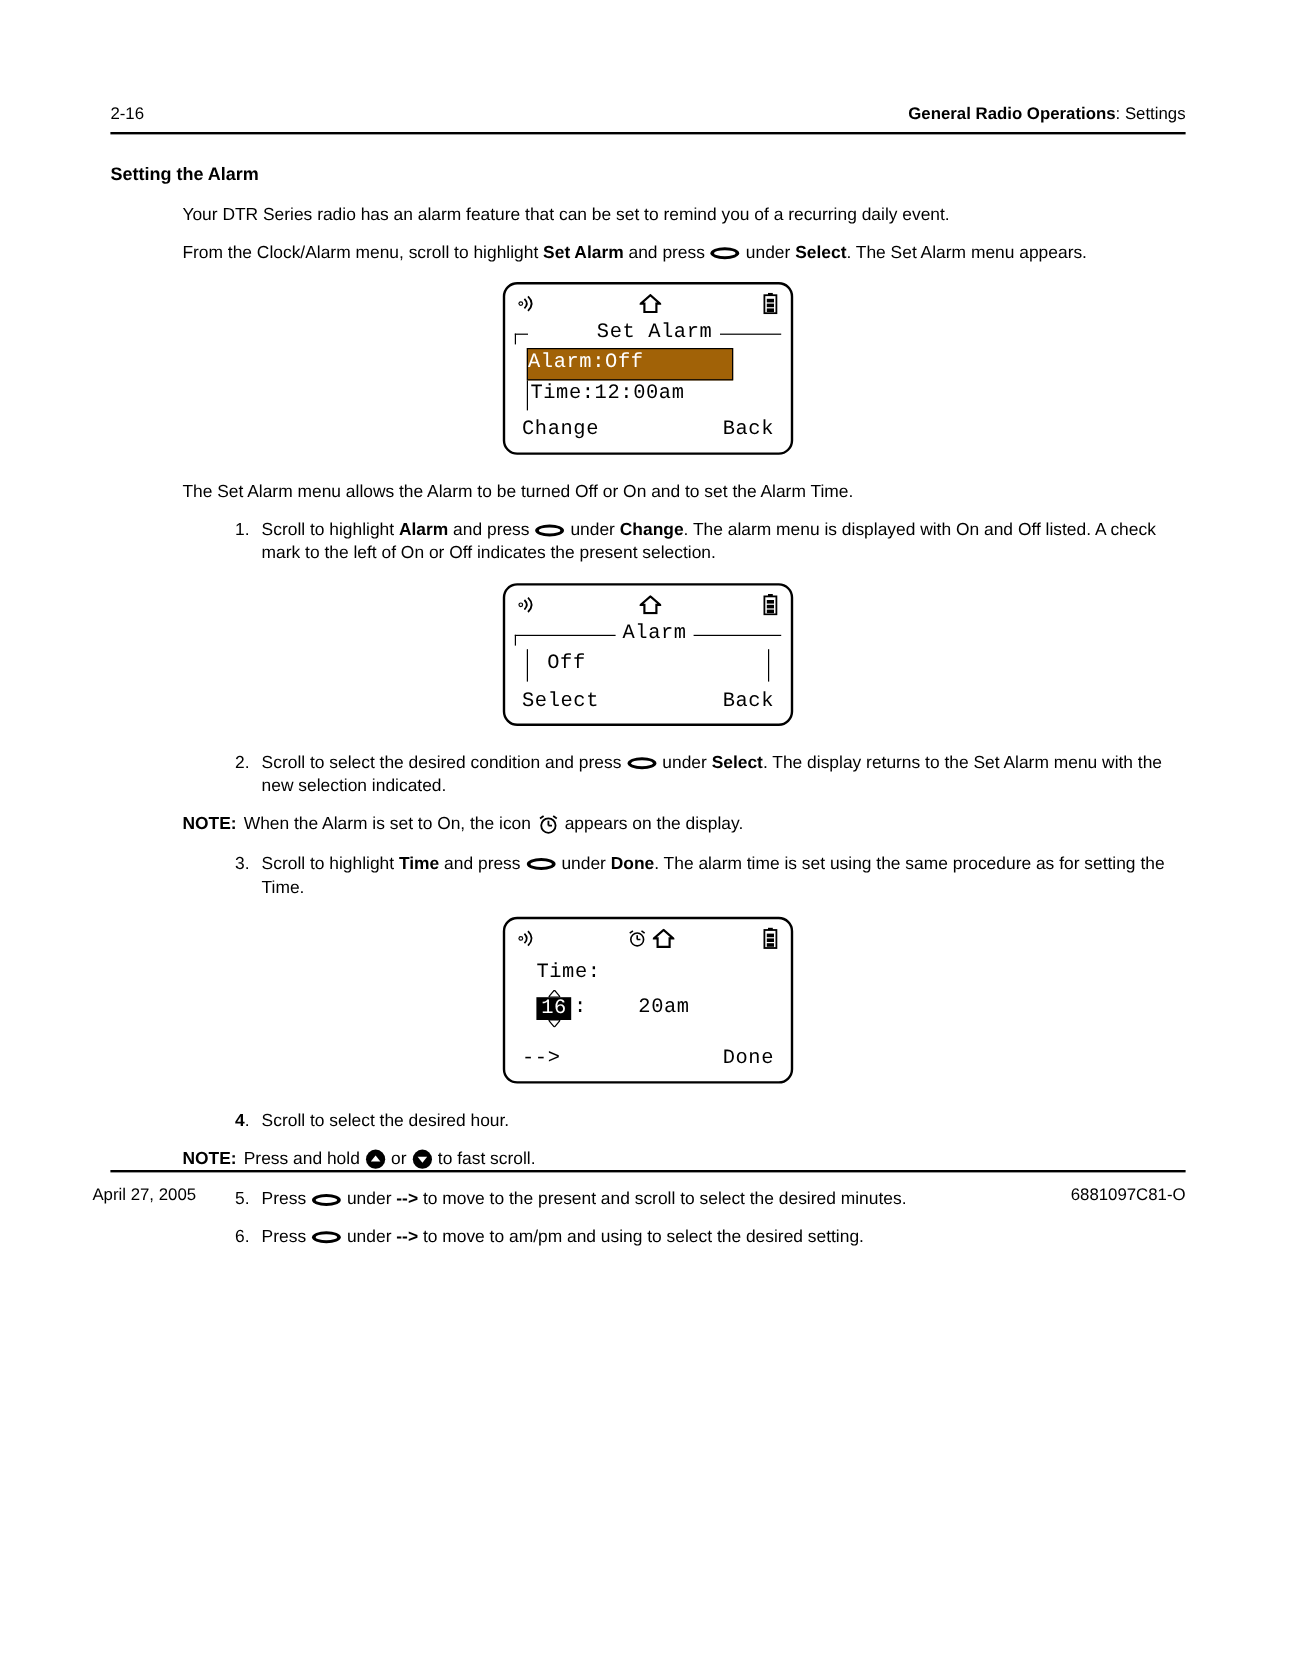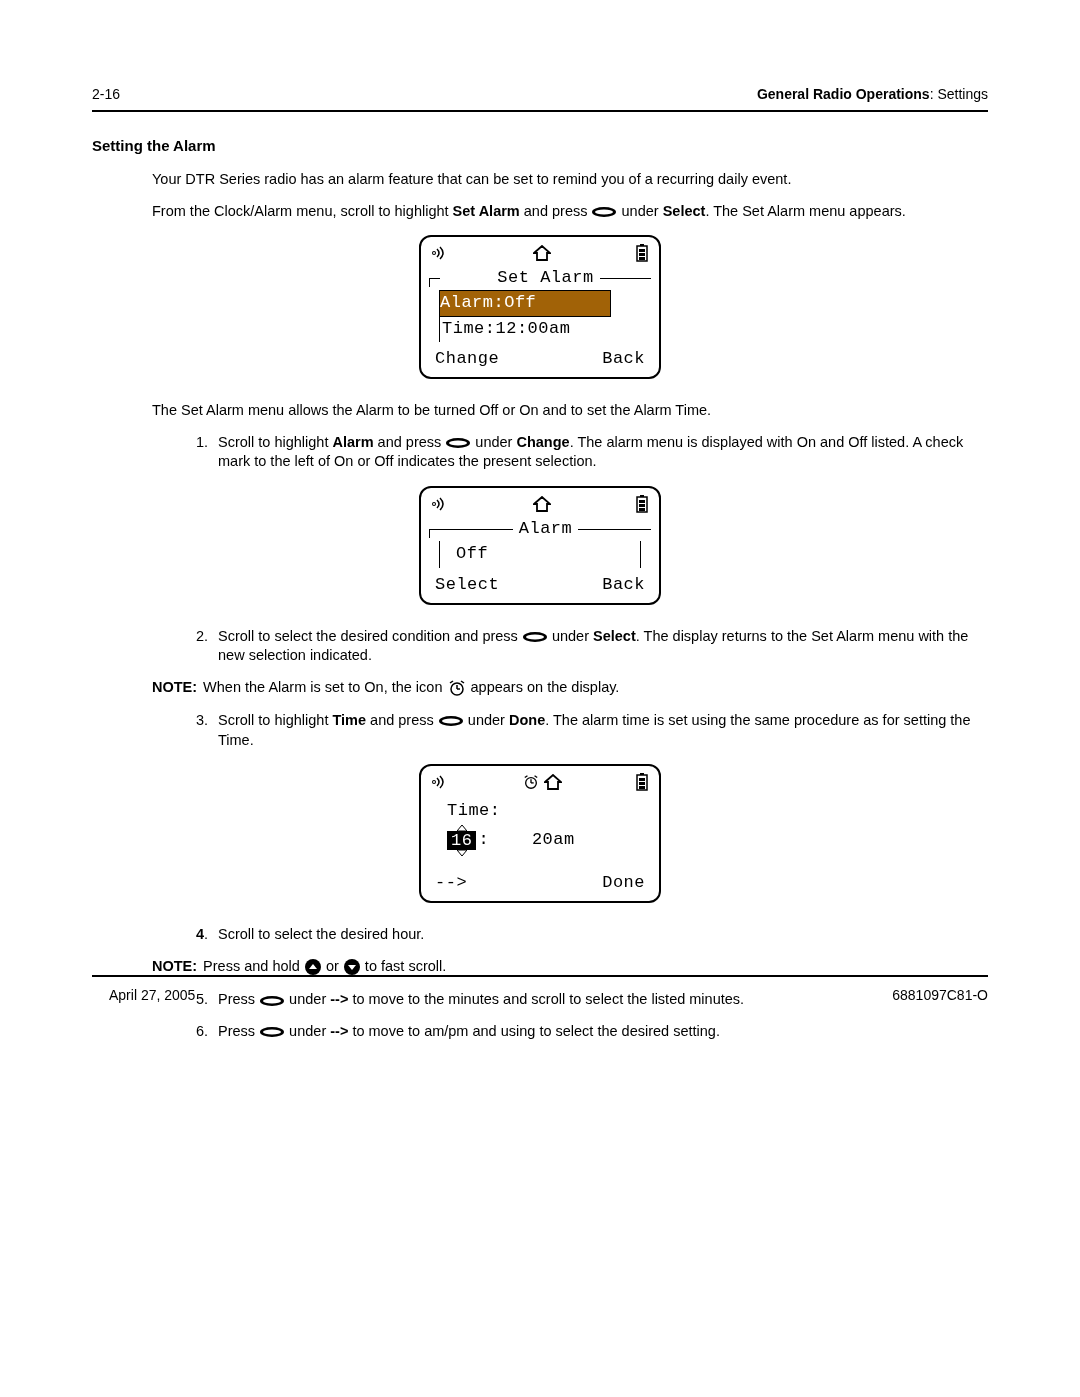--- a/index.html
+++ b/index.html
@@ -137,21 +137,21 @@
     color:#fff;
     padding:1px 4px;
     font-family:"Courier New",monospace;
   }
   .page-footer {
     display:flex;
     justify-content: space-between;
     font-size:14px;
     position:absolute;
     bottom: 42px;
-    left:109px;
+    left:77px;
     right:92px;
   }
   .page-footer-line {
     position:absolute;
     bottom: 70px;
     left:92px;
     right:92px;
     border-top:2.5px solid #000;
   }
   .inline-svg {
@@ -379,21 +379,21 @@
     </span>
   </div>
 
   <div class="ol-indent">
     <div class="step-row">
       <div class="step-num">5.</div>
       <div class="step-text">
         <span>Press </span><svg class="inline-svg" width="26" height="12" viewBox="0 0 26 12">
             <ellipse cx="13" cy="6" rx="12" ry="5" fill="#000"></ellipse>
             <ellipse cx="13" cy="6" rx="9" ry="2.5" fill="#fff"></ellipse>
-          </svg><span> under </span><b>--&gt;</b><span> to move to the minutes and scroll to select the listed minutes.</span>
+          </svg><span> under </span><b>--&gt;</b><span> to move to the present and scroll to select the desired minutes.</span>
       </div>
     </div>
     <div class="step-row">
       <div class="step-num">6.</div>
       <div class="step-text">
         <span>Press </span><svg class="inline-svg" width="26" height="12" viewBox="0 0 26 12">
             <ellipse cx="13" cy="6" rx="12" ry="5" fill="#000"></ellipse>
             <ellipse cx="13" cy="6" rx="9" ry="2.5" fill="#fff"></ellipse>
           </svg><span> under </span><b>--&gt;</b><span> to move to am/pm and using to select the desired setting.</span>
       </div>

